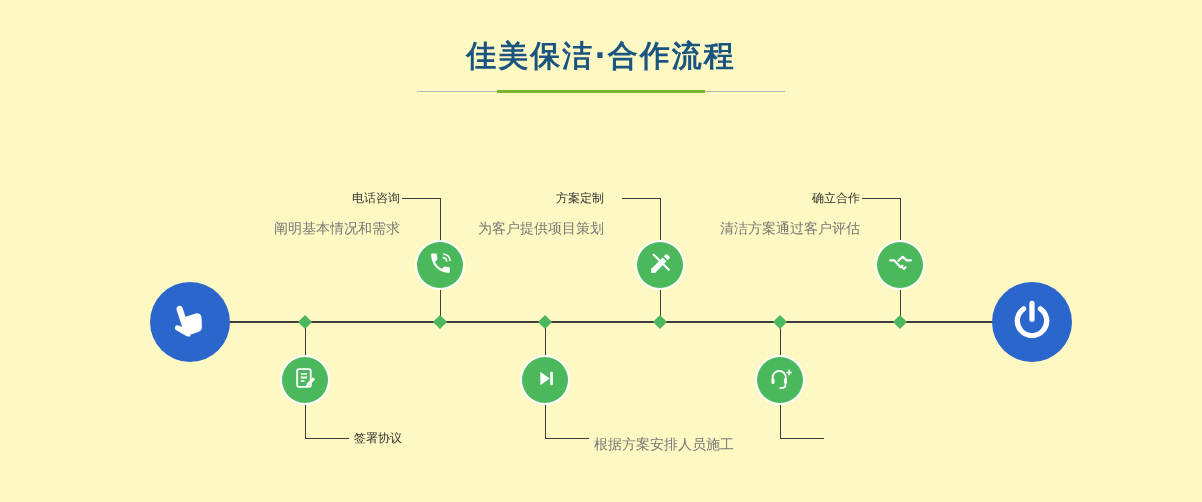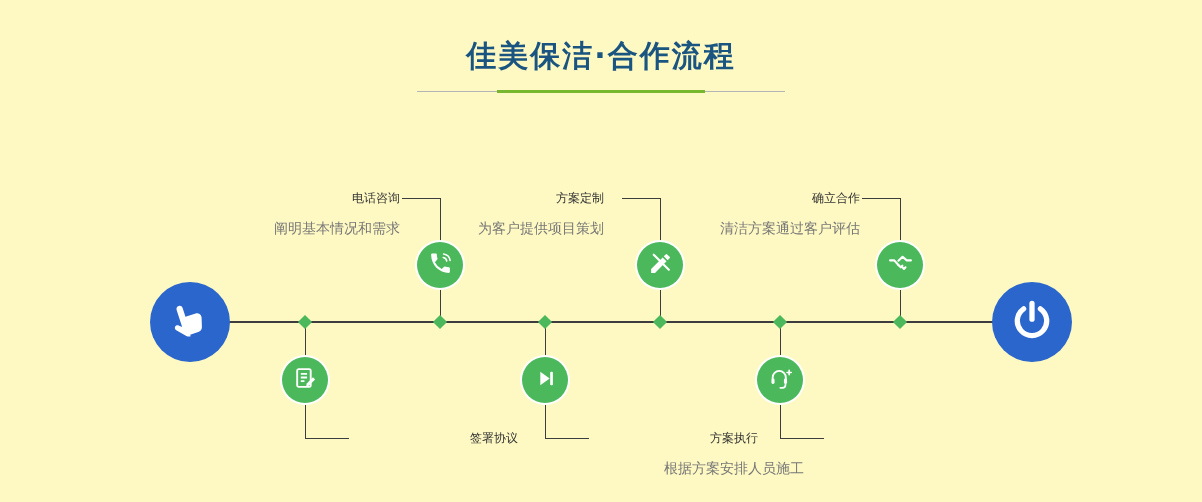--- a/index.html
+++ b/index.html
@@ -32,21 +32,21 @@
   .endpoint{
     position:absolute;width:80px;height:80px;border-radius:50%;
     background:var(--endpoint_blue,#2a66cc);display:flex;align-items:center;justify-content:center;
   }
   .endpoint svg{width:42px;height:42px;}
   
   .steplabel{position:absolute;}
   .steplabel .t{font-size:12px;font-weight:normal;color:#333;line-height:24px;}
   .steplabel .d{font-size:14px;color:#777;line-height:20px;margin-top:8px;}
   .top-label{width:240px;text-align:right;}
-  .bot-label{width:280px;text-align:center;}
+  .bot-label{width:280px;text-align:left;}
 </style>
 </head>
 <body>
 
 <div class="wrap">
 
   <div>
     <h1 class="title">佳美保洁·合作流程</h1>
     <div class="divider">
       <span class="div-gray left"></span>
@@ -166,20 +166,19 @@
     </div>
     <div class="steplabel top-label" style="left:620px;top:186px">
       <div class="t">确立合作</div>
       <div class="d">清洁方案通过客户评估</div>
     </div>
 
     <div class="steplabel bot-label" style="left:354px;top:426px">
       <div class="t">签署协议</div>
     </div>
     <div class="steplabel bot-label" style="left:594px;top:426px">
-      <div class="t">方案执行</div>
       <div class="d">根据方案安排人员施工</div>
     </div>
     <div class="steplabel bot-label" style="left:829px;top:426px">
     </div>
 
   </div>
 </div>
 
 </body></html>

